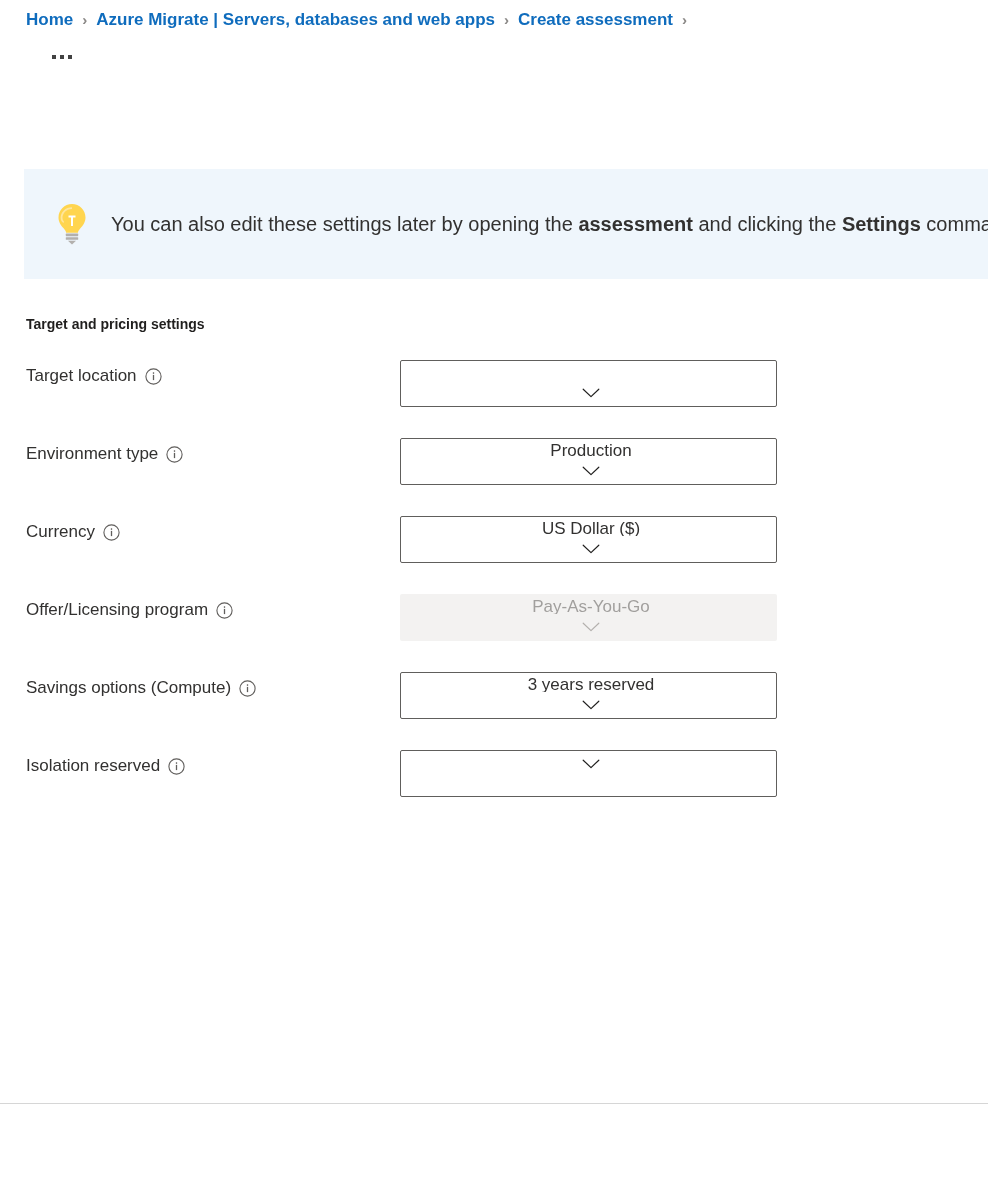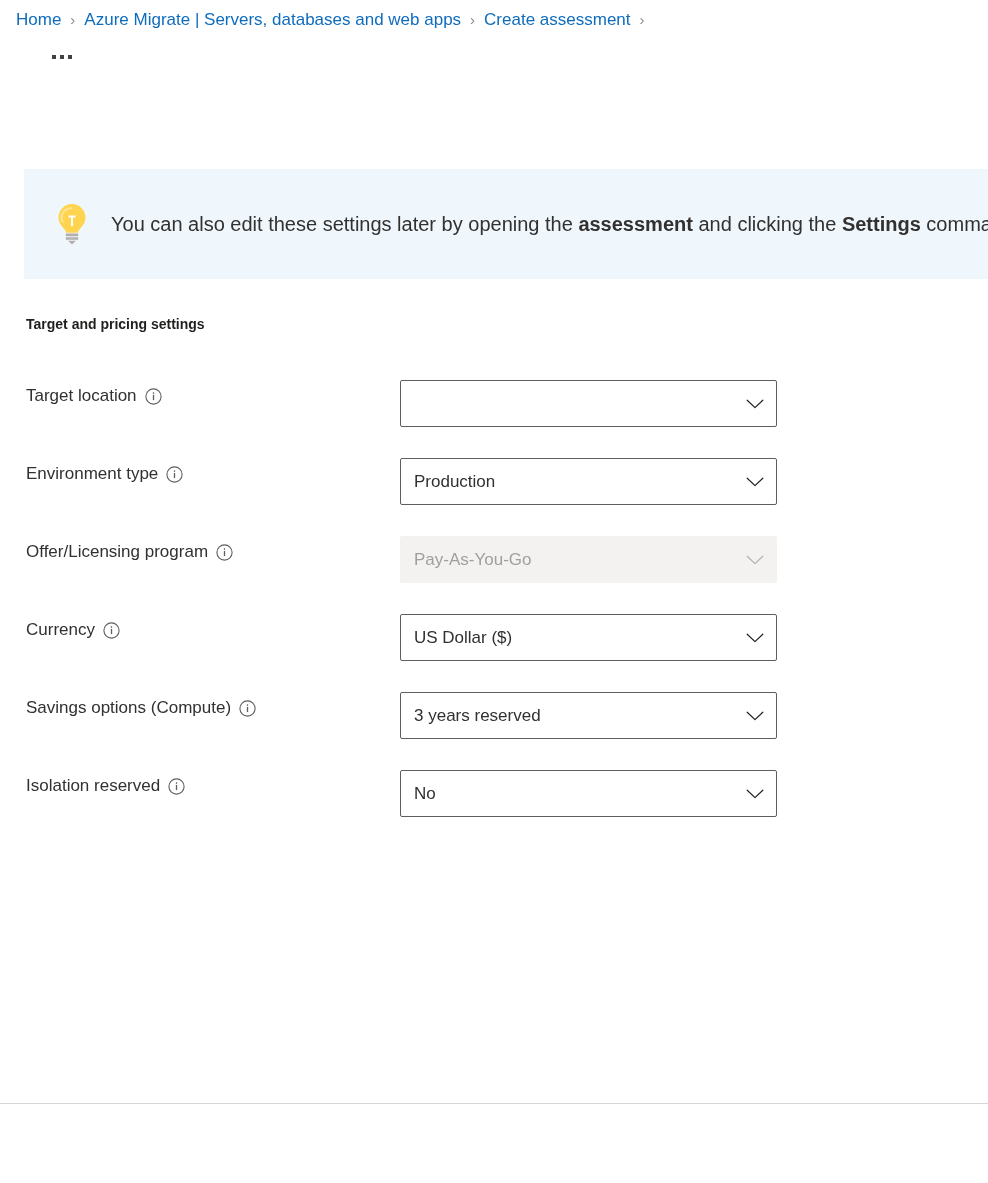--- a/index.html
+++ b/index.html
@@ -10,24 +10,25 @@
     font-family: "Liberation Sans", sans-serif;
     color: #323130;
     overflow: hidden;
   }
 
   .page { position: relative; width: 988px; height: 1183px; }
 
   
   .breadcrumb {
     position: absolute;
-    left: 16px; top: 8px;
+    left: 26px; top: 8px;
     display: flex; align-items: center;
     font-size: 17px;
     white-space: nowrap;
+    font-weight: bold;
   }
   .crumb-link {
     color: #0f6cbd;
     cursor: pointer;
     line-height: 24px;
   }
   .crumb-sep {
     color: #8a8886;
     margin: 0 9px;
     font-size: 15px;
@@ -90,21 +91,21 @@
   .section-heading {
     position: absolute;
     left: 26px; top: 310px;
     font-size: 14px;
     font-weight: 700;
     color: #201f1e;
     line-height: 28px;
   }
 
   
-  .form { position: absolute; left: 0; top: 380px; width: 988px; }
+  .form { position: absolute; left: 0; top: 360px; width: 988px; }
   .form-row {
     position: relative;
     height: 78px;
   }
   .field-label {
     position: absolute;
     left: 26px; top: 4px;
     display: flex; align-items: center;
     font-size: 17px;
     color: #323130;
@@ -126,20 +127,21 @@
     width: 377px; height: 47px;
     display: flex;
     align-items: center;
     background: #ffffff;
     border: 1px solid #605e5c;
     border-radius: 2px;
     font-size: 17px;
     color: #323130;
     padding: 0 8px 0 13px;
     cursor: pointer;
+    flex-direction: column;
   }
   .control.disabled {
     background: #f3f2f1;
     border: 1px solid transparent;
     color: #a19f9d;
     cursor: default;
   }
   .control .value {
     flex: 1 1 auto;
     line-height: 24px;
@@ -262,60 +264,60 @@
           <span class="value">Production</span>
           <span class="chev">
             <svg width="18" height="12" viewBox="0 0 18 12" aria-hidden="true">
               <path d="M1.2 2.2 L9 9.6 L16.8 2.2" fill="none" stroke="#201f1e" stroke-width="1.2" stroke-linecap="round" stroke-linejoin="round"></path>
             </svg>
           </span>
         </div>
       </div>
       <div class="form-row">
         <div class="field-label">
+          <span>Currency</span>
+          <span class="info-icon">
+            <svg width="17" height="17" viewBox="0 0 17 17" aria-hidden="true">
+              <circle cx="8.5" cy="8.5" r="7.6" fill="none" stroke="#605e5c" stroke-width="1.1"></circle>
+              <rect x="7.85" y="6.9" width="1.3" height="5.2" fill="#605e5c"></rect>
+              <rect x="7.85" y="4.3" width="1.3" height="1.5" fill="#605e5c"></rect>
+            </svg>
+          </span>
+        </div>
+        <div class="control">
+          <span class="value">US Dollar ($)</span>
+          <span class="chev">
+            <svg width="18" height="12" viewBox="0 0 18 12" aria-hidden="true">
+              <path d="M1.2 2.2 L9 9.6 L16.8 2.2" fill="none" stroke="#201f1e" stroke-width="1.2" stroke-linecap="round" stroke-linejoin="round"></path>
+            </svg>
+          </span>
+        </div>
+      </div>
+      <div class="form-row">
+        <div class="field-label">
           <span>Offer/Licensing program</span>
           <span class="info-icon">
             <svg width="17" height="17" viewBox="0 0 17 17" aria-hidden="true">
               <circle cx="8.5" cy="8.5" r="7.6" fill="none" stroke="#605e5c" stroke-width="1.1"></circle>
               <rect x="7.85" y="6.9" width="1.3" height="5.2" fill="#605e5c"></rect>
               <rect x="7.85" y="4.3" width="1.3" height="1.5" fill="#605e5c"></rect>
             </svg>
           </span>
         </div>
         <div class="control disabled">
           <span class="value">Pay-As-You-Go</span>
           <span class="chev">
             <svg width="18" height="12" viewBox="0 0 18 12" aria-hidden="true">
               <path d="M1.2 2.2 L9 9.6 L16.8 2.2" fill="none" stroke="#b3b0ad" stroke-width="1.2" stroke-linecap="round" stroke-linejoin="round"></path>
             </svg>
           </span>
         </div>
       </div>
       <div class="form-row">
         <div class="field-label">
-          <span>Currency</span>
-          <span class="info-icon">
-            <svg width="17" height="17" viewBox="0 0 17 17" aria-hidden="true">
-              <circle cx="8.5" cy="8.5" r="7.6" fill="none" stroke="#605e5c" stroke-width="1.1"></circle>
-              <rect x="7.85" y="6.9" width="1.3" height="5.2" fill="#605e5c"></rect>
-              <rect x="7.85" y="4.3" width="1.3" height="1.5" fill="#605e5c"></rect>
-            </svg>
-          </span>
-        </div>
-        <div class="control">
-          <span class="value">US Dollar ($)</span>
-          <span class="chev">
-            <svg width="18" height="12" viewBox="0 0 18 12" aria-hidden="true">
-              <path d="M1.2 2.2 L9 9.6 L16.8 2.2" fill="none" stroke="#201f1e" stroke-width="1.2" stroke-linecap="round" stroke-linejoin="round"></path>
-            </svg>
-          </span>
-        </div>
-      </div>
-      <div class="form-row">
-        <div class="field-label">
           <span>Savings options (Compute)</span>
           <span class="info-icon">
             <svg width="17" height="17" viewBox="0 0 17 17" aria-hidden="true">
               <circle cx="8.5" cy="8.5" r="7.6" fill="none" stroke="#605e5c" stroke-width="1.1"></circle>
               <rect x="7.85" y="6.9" width="1.3" height="5.2" fill="#605e5c"></rect>
               <rect x="7.85" y="4.3" width="1.3" height="1.5" fill="#605e5c"></rect>
             </svg>
           </span>
         </div>
         <div class="control">
@@ -332,21 +334,20 @@
           <span>Isolation reserved</span>
           <span class="info-icon">
             <svg width="17" height="17" viewBox="0 0 17 17" aria-hidden="true">
               <circle cx="8.5" cy="8.5" r="7.6" fill="none" stroke="#605e5c" stroke-width="1.1"></circle>
               <rect x="7.85" y="6.9" width="1.3" height="5.2" fill="#605e5c"></rect>
               <rect x="7.85" y="4.3" width="1.3" height="1.5" fill="#605e5c"></rect>
             </svg>
           </span>
         </div>
         <div class="control">
-          <span class="value">No</span>
           <span class="chev">
             <svg width="18" height="12" viewBox="0 0 18 12" aria-hidden="true">
               <path d="M1.2 2.2 L9 9.6 L16.8 2.2" fill="none" stroke="#201f1e" stroke-width="1.2" stroke-linecap="round" stroke-linejoin="round"></path>
             </svg>
           </span>
         </div>
       </div>
     </div>
 
   <div class="footer-divider"></div>

